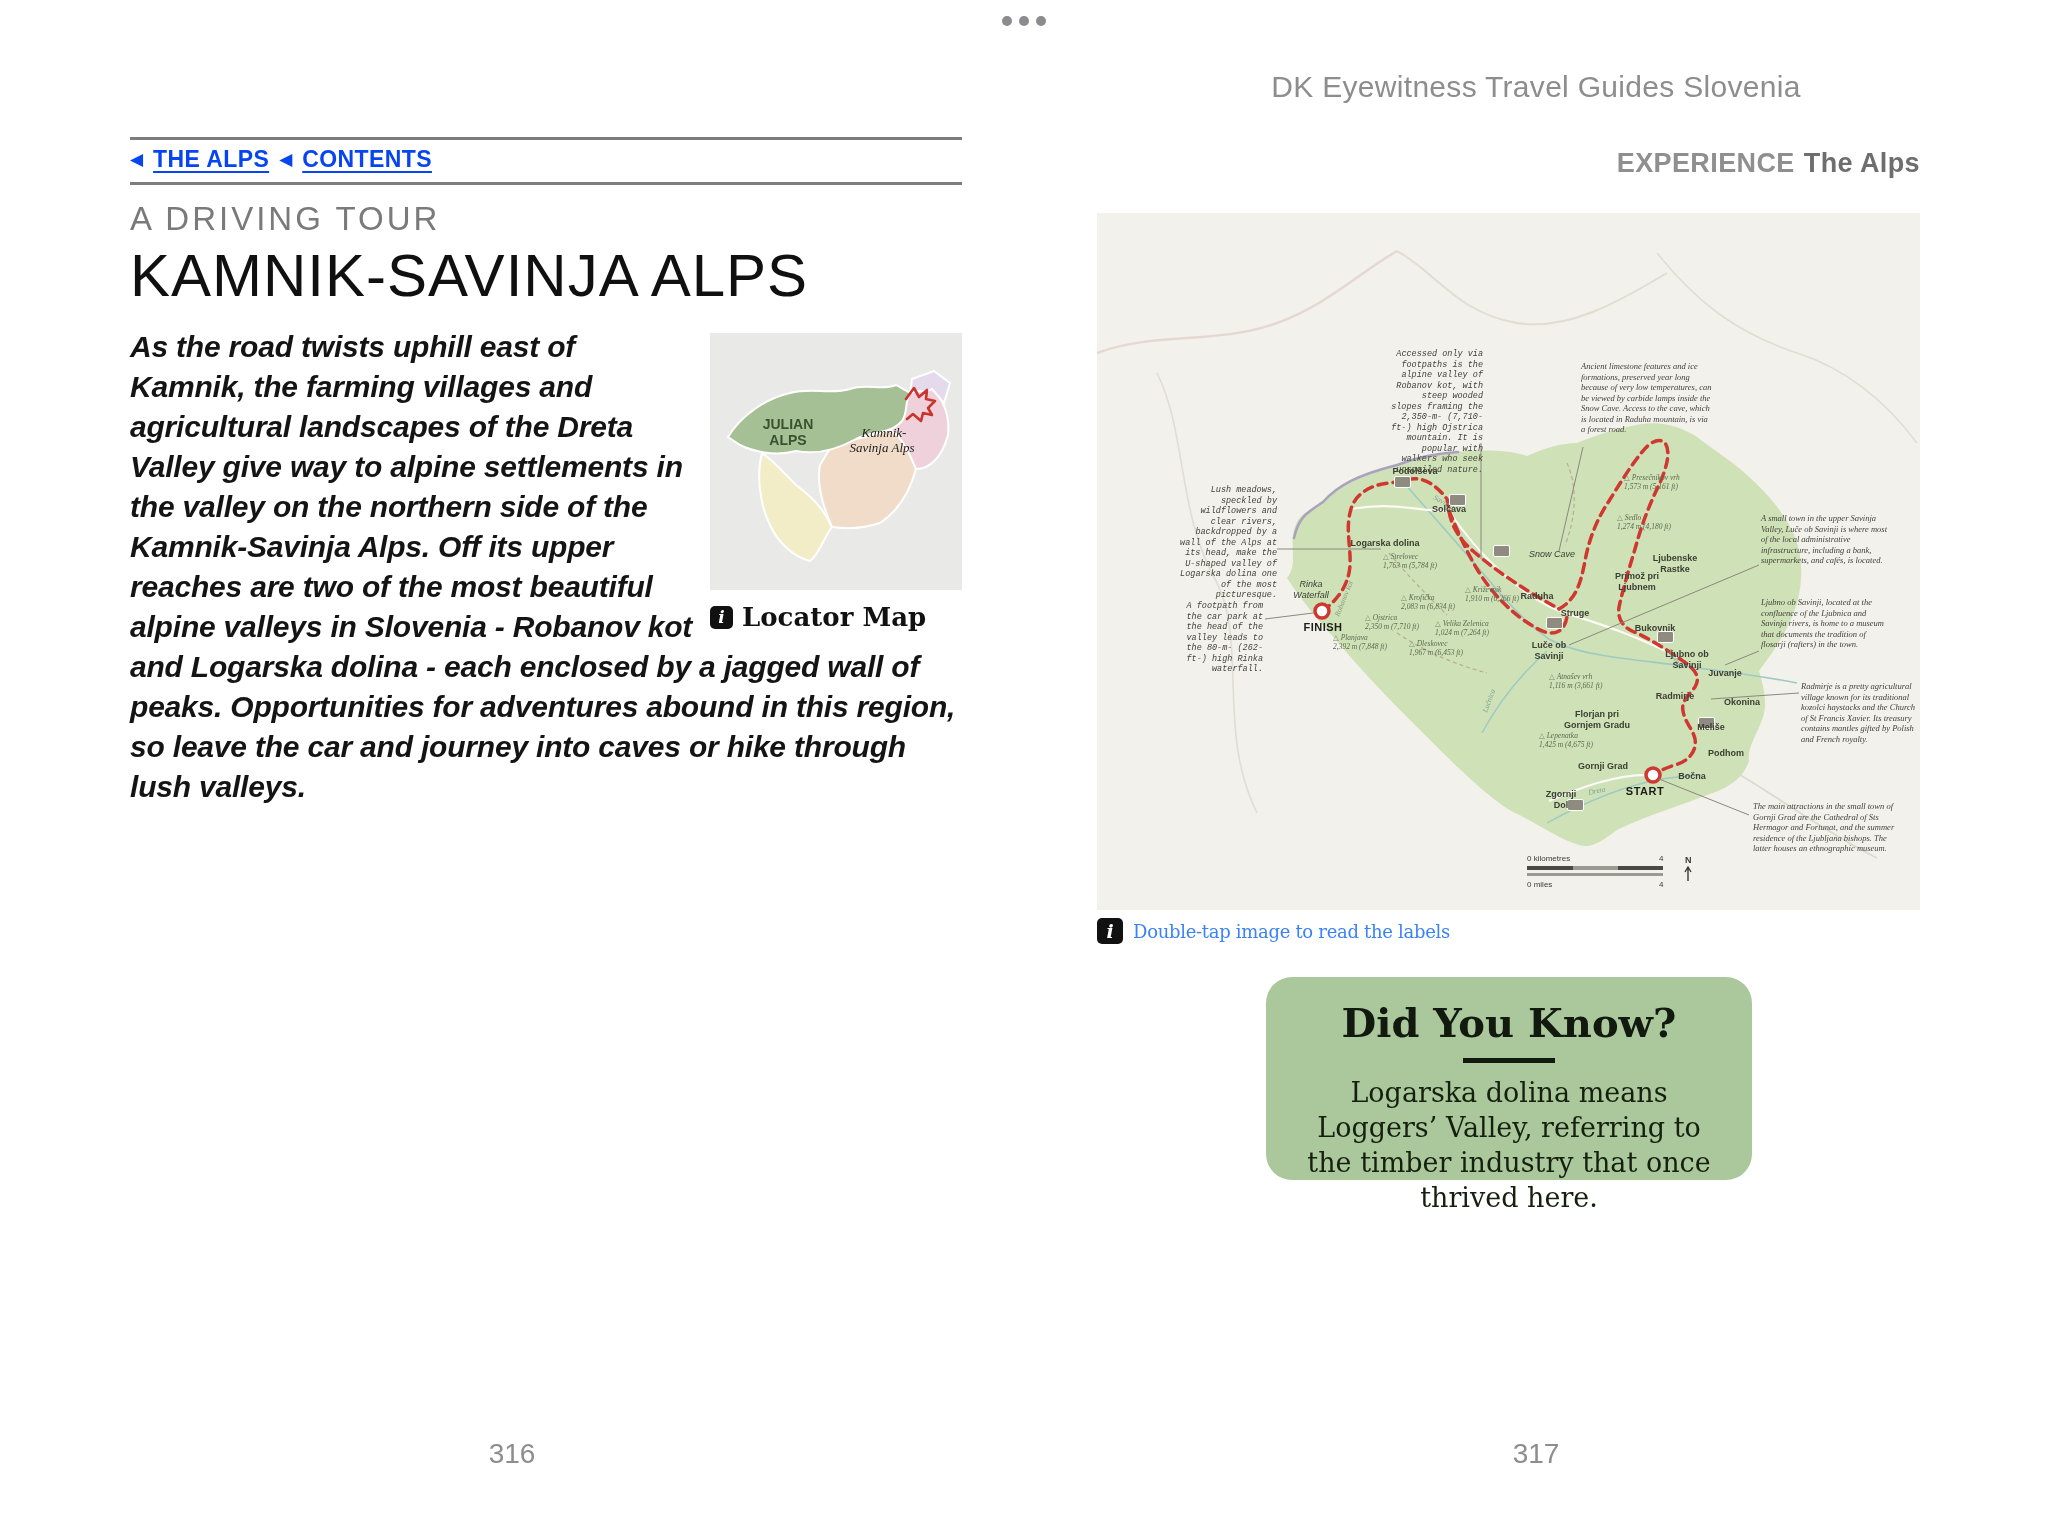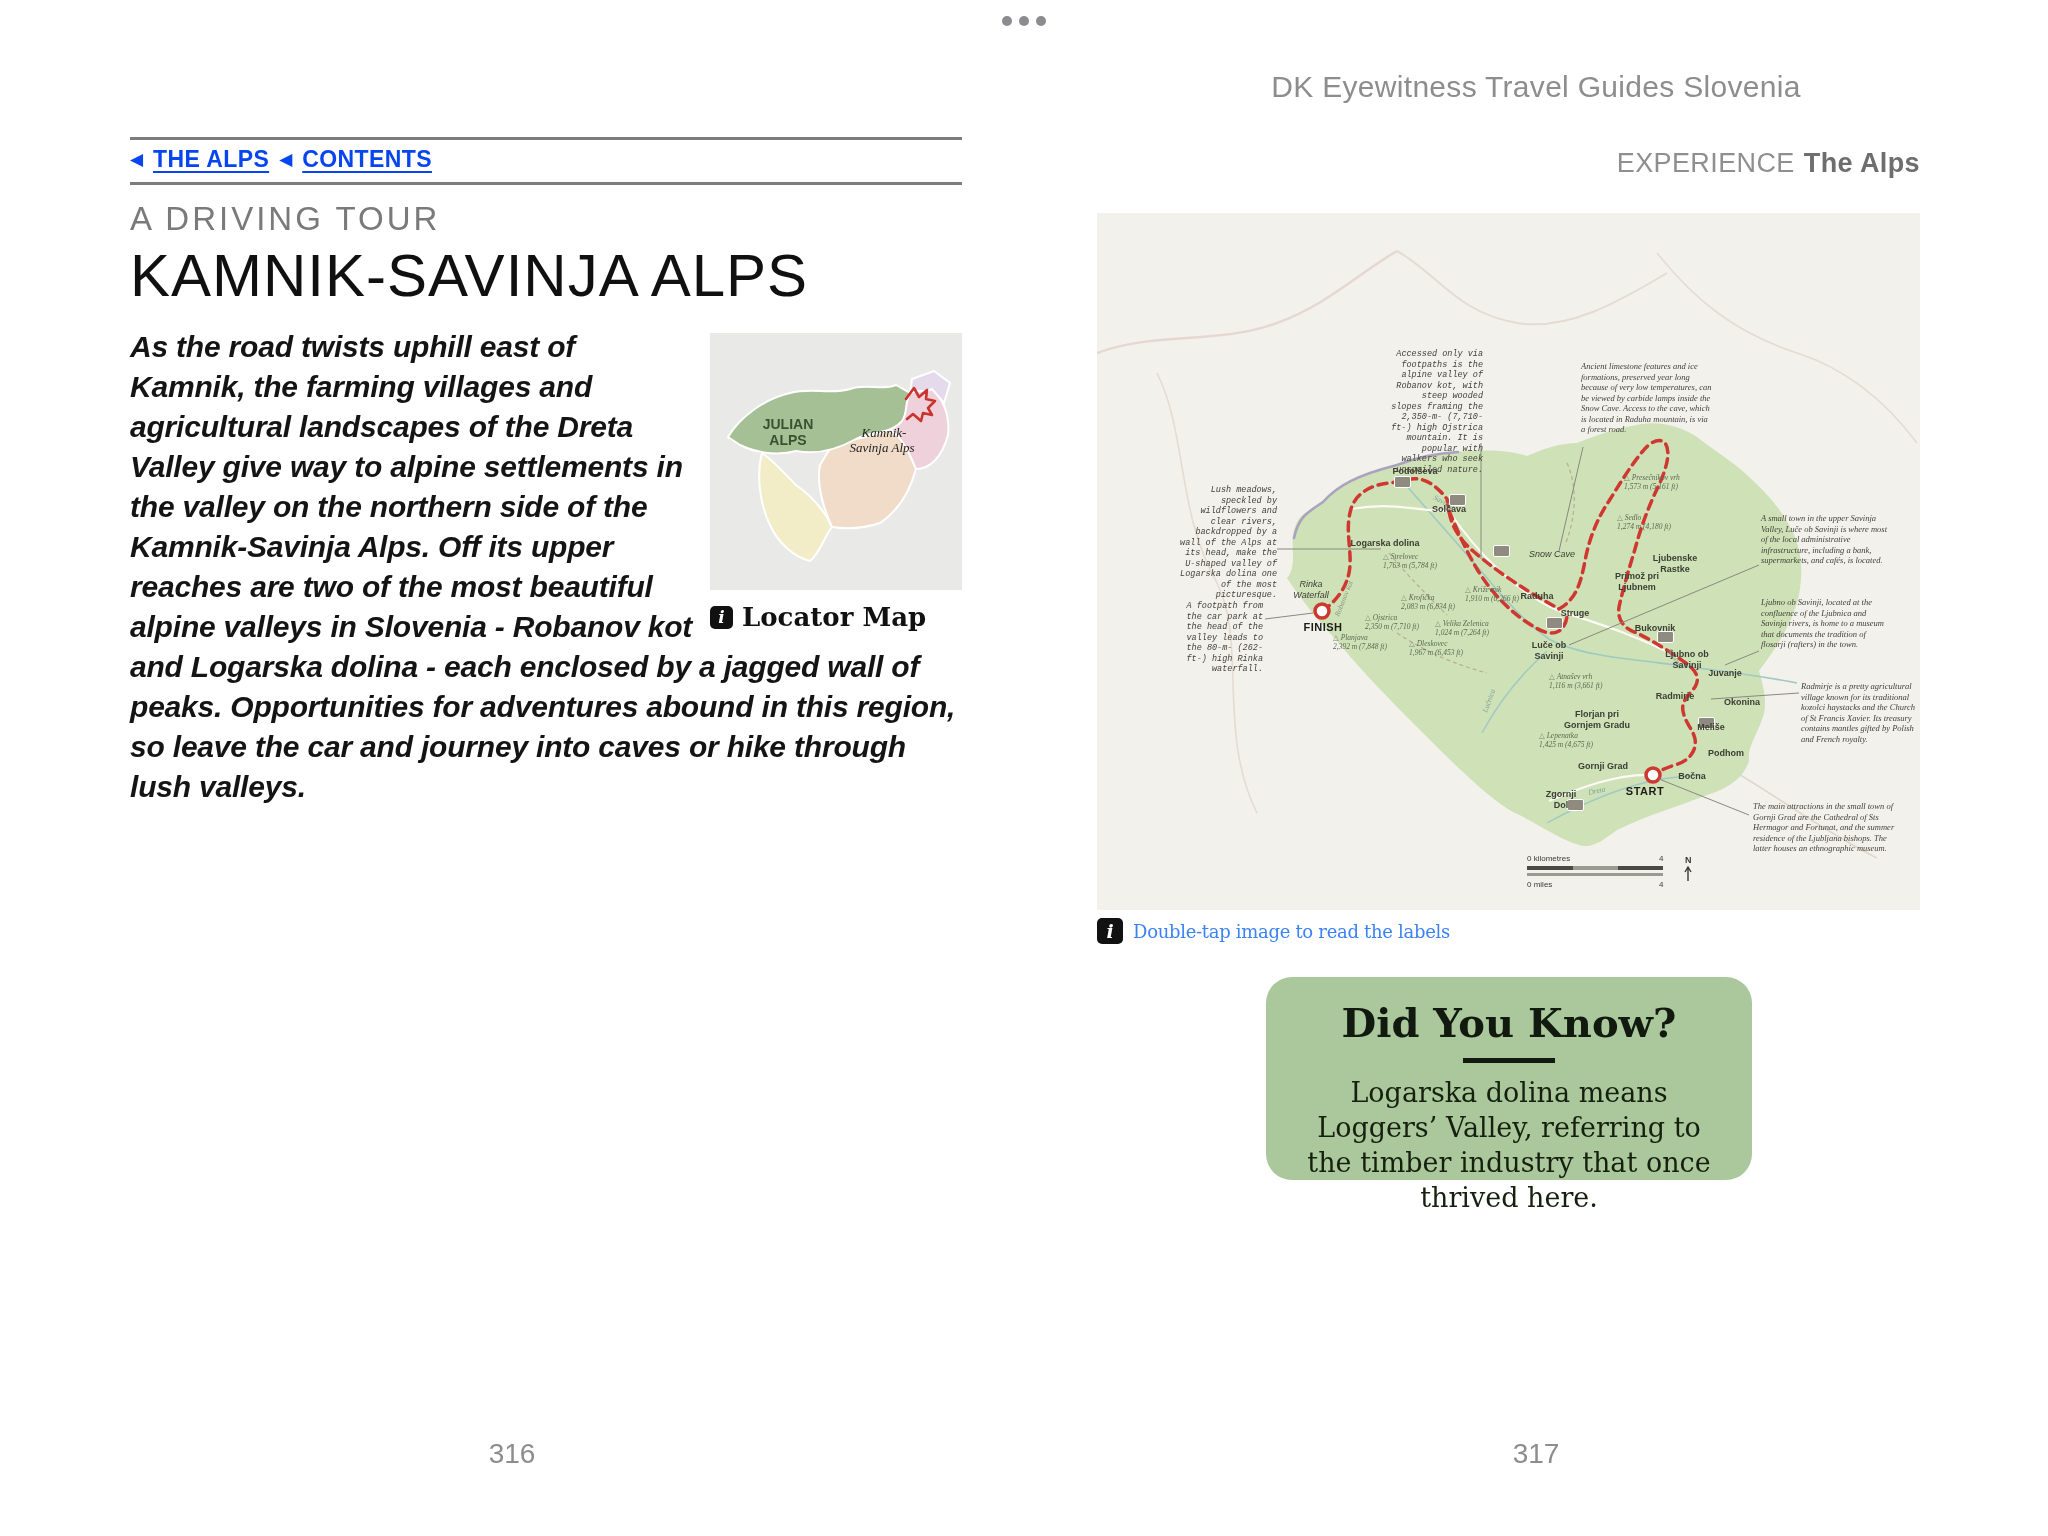--- a/index.html
+++ b/index.html
@@ -9,21 +9,21 @@
   
   .dots{position:absolute;top:16px;left:0;width:2048px;text-align:center;line-height:10px;}
   .dots span{display:inline-block;width:10px;height:10px;border-radius:50%;background:#8b8b90;margin:0 3.5px;}
 
   
   .brand-left{position:absolute;top:68px;left:0;width:1024px;text-align:center;
               font-size:30px;font-weight:700;color:#8d8d8d;letter-spacing:1px;}
   .brand-right{position:absolute;top:70px;left:1024px;width:1024px;text-align:center;
                font-size:30px;color:#8d8d8d;letter-spacing:.3px;}
   .eyebrow{position:absolute;top:148px;right:128px;font-size:27px;letter-spacing:.4px;white-space:nowrap;}
-  .eyebrow .sec{color:#8f8f8f;font-weight:400;}
+  .eyebrow .sec{color:#8f8f8f;font-weight:700;}
   .eyebrow .chap{color:#6e6e6e;font-weight:700;margin-left:9px;}
 
   
   .rule{position:absolute;left:130px;width:832px;height:3px;background:#7d7d7d;}
   .nav{position:absolute;top:146px;left:130px;display:flex;align-items:center;gap:10px;}
   .nav .tri{color:#0645f0;font-size:17px;line-height:1;}
   .nav a{color:#0645f0;font-weight:700;font-size:23px;letter-spacing:.4px;
          text-decoration:underline;text-decoration-thickness:2px;text-underline-offset:4px;cursor:pointer;}
 
   

